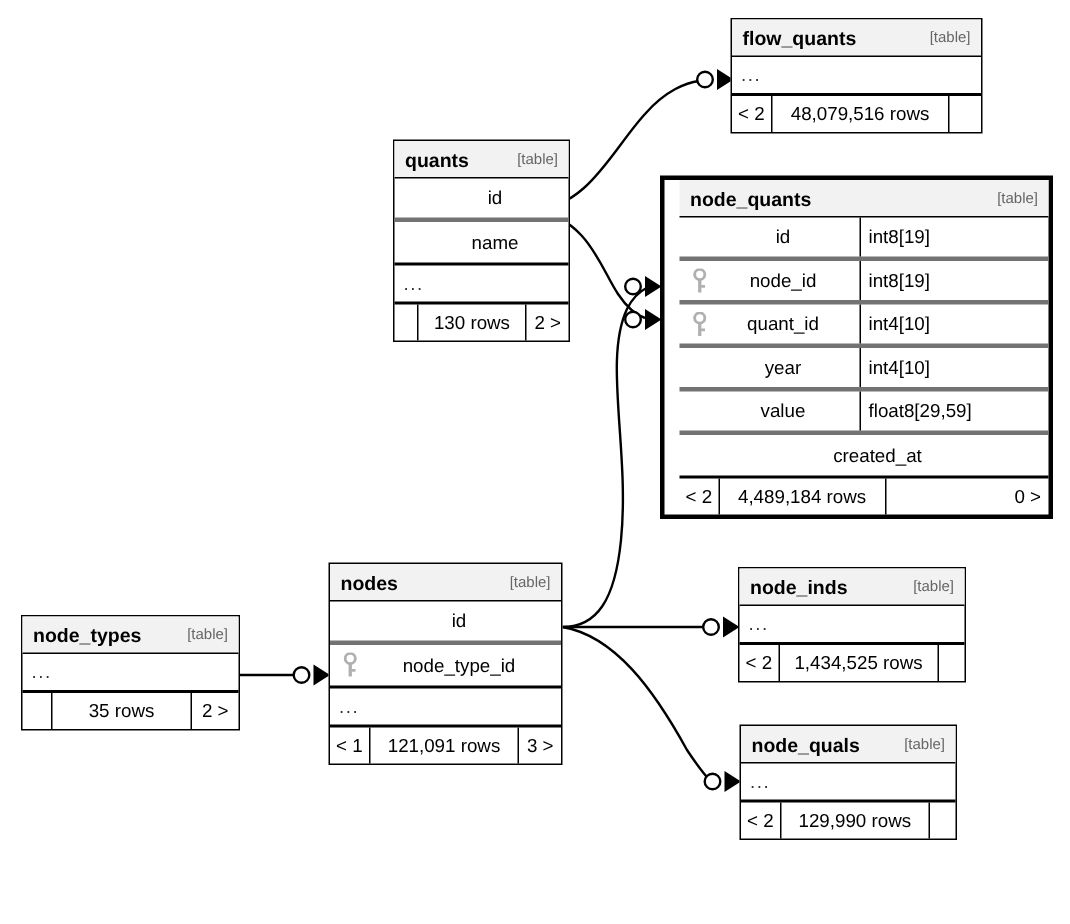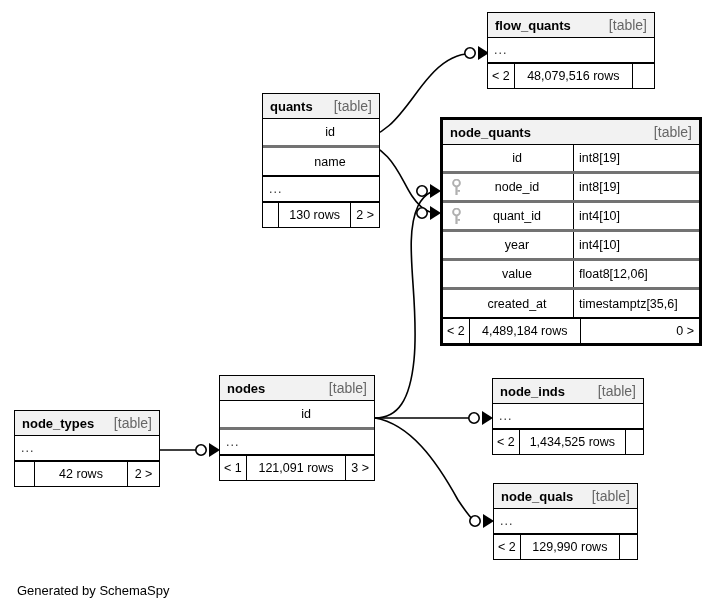--- a/index.html
+++ b/index.html
@@ -49,21 +49,21 @@
     box-sizing: border-box;
     height: 25px;
     white-space: nowrap;
   }
   .tbl-name {
     font-weight: bold;
     font-size: 13px;
   }
   .tbl-kind {
     color: #666666;
-    font-size: 14px;
+    font-size: 10px;
     padding-left: 10px;
   }
   .tbl-row {
     display: flex;
     align-items: center;
     border-bottom: 3px solid #737373;
     box-sizing: border-box;
     height: 29px;
   }
   .tbl-row.last-col {
@@ -218,21 +218,21 @@
       <span class="col-name">name</span>
     </div>
     <div class="ellipsis-row">...</div>
     <div class="tbl-footer">
       <span class="foot-cell foot-left" style="flex:0 0 16px;"></span>
       <span class="foot-cell foot-mid">130 rows</span>
       <span class="foot-cell foot-right">2 &gt;</span>
     </div>
   </div>
 
-  <div class="table-box focal" style="left:440px; top:117px; width:262px;">
+  <div class="table-box focal" style="left:440px; top:117px; width:262px;padding-left:10px;">
     <div class="tbl-header">
       <span class="tbl-name">node_quants</span>
       <span class="tbl-kind">[table]</span>
     </div>
 
     <div class="tbl-row">
       <span class="col-keycell"></span>
       <span class="col-name">id</span>
       <span class="col-type" style="flex:0 0 126px;">int8[19]</span>
     </div>
@@ -263,57 +263,66 @@
 
     <div class="tbl-row">
       <span class="col-keycell"></span>
       <span class="col-name">year</span>
       <span class="col-type" style="flex:0 0 126px;">int4[10]</span>
     </div>
 
     <div class="tbl-row">
       <span class="col-keycell"></span>
       <span class="col-name">value</span>
-      <span class="col-type" style="flex:0 0 126px;">float8[12,06]</span>
+      <span class="col-type" style="flex:0 0 126px;">float8[29,59]</span>
     </div>
 
     <div class="tbl-row last-col">
       <span class="col-keycell"></span>
       <span class="col-name">created_at</span>
-      <span class="col-type" style="flex:0 0 126px;">timestamptz[35,6]</span>
     </div>
 
     <div class="tbl-footer">
       <span class="foot-cell foot-left">&lt; 2</span>
       <span class="foot-cell foot-mid" style="flex:0 0 110px;">4,489,184 rows</span>
       <span class="foot-cell foot-right" style="flex:1 1 auto;">0 &gt;</span>
     </div>
   </div>
 
   <div class="table-box" style="left:14px; top:410px; width:146px;">
     <div class="tbl-header">
       <span class="tbl-name">node_types</span>
       <span class="tbl-kind">[table]</span>
     </div>
     <div class="ellipsis-row">...</div>
     <div class="tbl-footer">
       <span class="foot-cell foot-left" style="flex:0 0 20px;"></span>
-      <span class="foot-cell foot-mid">42 rows</span>
+      <span class="foot-cell foot-mid">35 rows</span>
       <span class="foot-cell foot-right" style="flex:0 0 32px; justify-content:center;">2 &gt;</span>
     </div>
   </div>
 
   <div class="table-box" style="left:219px; top:375px; width:156px;">
     <div class="tbl-header">
       <span class="tbl-name">nodes</span>
       <span class="tbl-kind">[table]</span>
     </div>
     <div class="tbl-row">
       <span class="col-keycell"></span>
       <span class="col-name">id</span>
+    </div>
+    <div class="tbl-row last-col">
+      <span class="col-keycell">
+        <svg class="key-icon" width="9" height="17" viewBox="0 0 9 17">
+          <circle cx="4.5" cy="4" r="3.4" fill="none" stroke="#b0b0b0" stroke-width="1.9"></circle>
+          <rect x="3.4" y="7" width="2.2" height="9" fill="#b0b0b0"></rect>
+          <rect x="5.4" y="11" width="2.6" height="1.8" fill="#b0b0b0"></rect>
+        </svg>
+      </span>
+      <span class="col-name">node_type_id</span>
     </div>
     <div class="ellipsis-row">...</div>
     <div class="tbl-footer">
       <span class="foot-cell foot-left">&lt; 1</span>
       <span class="foot-cell foot-mid">121,091 rows</span>
       <span class="foot-cell foot-right" style="justify-content:center;">3 &gt;</span>
     </div>
   </div>
 
   <div class="table-box" style="left:492px; top:378px; width:152px;">
@@ -335,15 +344,14 @@
       <span class="tbl-kind">[table]</span>
     </div>
     <div class="ellipsis-row">...</div>
     <div class="tbl-footer">
       <span class="foot-cell foot-left">&lt; 2</span>
       <span class="foot-cell foot-mid">129,990 rows</span>
       <span class="foot-cell foot-right" style="flex:0 0 18px;"></span>
     </div>
   </div>
 
-  <div id="footer-note">Generated by SchemaSpy</div>
 
 </div>
 
 </body></html>

